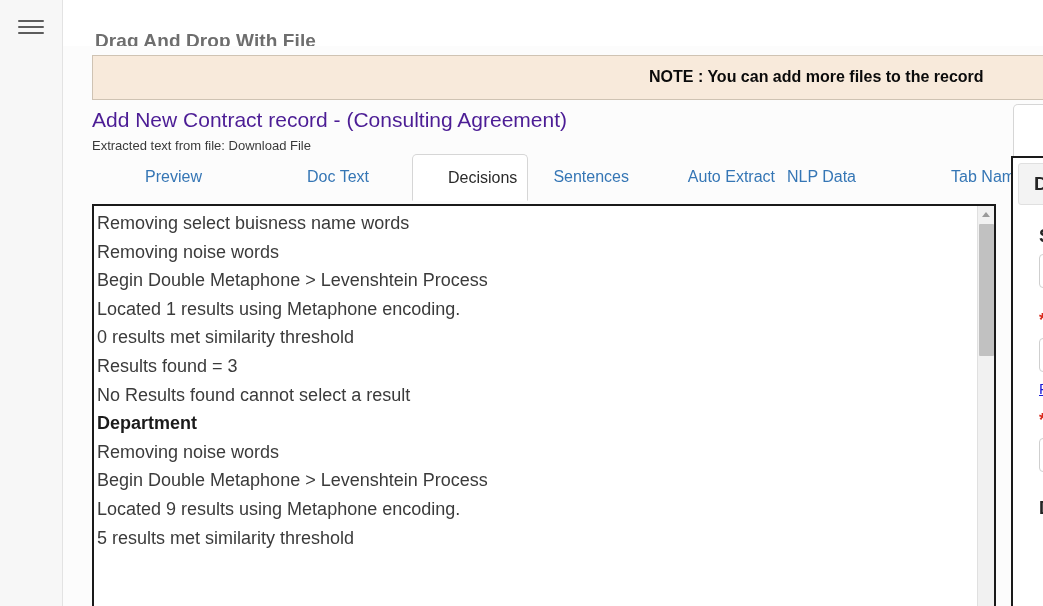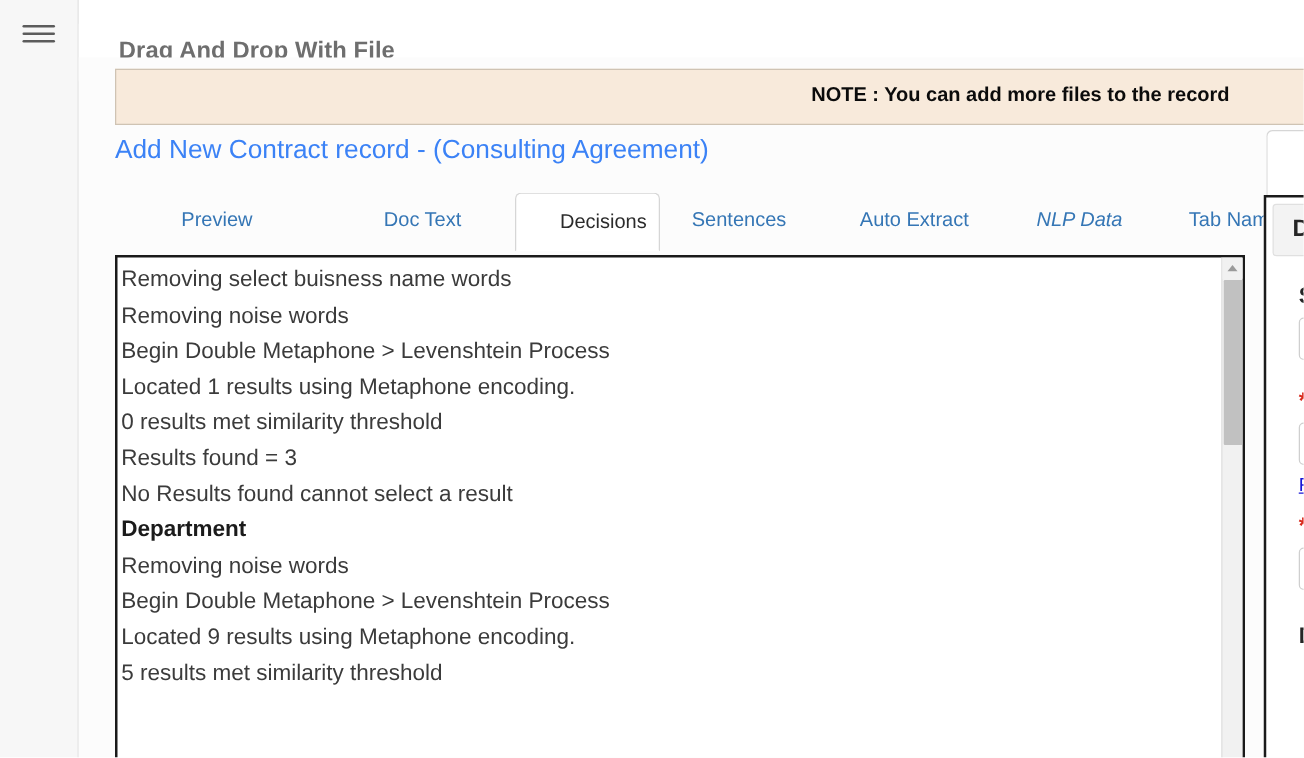--- a/index.html
+++ b/index.html
@@ -86,21 +86,21 @@
     font-weight: bold;
     color: #0b0b0b;
     white-space: nowrap;
   }
 
   
   #record-heading {
     position: absolute;
     left: 29px; top: 62px;
     font-size: 21px;
-    color: #3b82f6;
+    color: #4c1d95;
     white-space: nowrap;
   }
   #extracted-line {
     position: absolute;
     left: 29px; top: 92px;
     font-size: 13px;
     color: #3a3a3a;
     white-space: nowrap;
   }
   #extracted-line .dl {
@@ -272,28 +272,29 @@
   </div>
 
   <div id="content">
 
     <div id="note-banner">
       <div id="note-text">NOTE : You can add more files to the record</div>
     </div>
 
     <div id="record-heading">Add New Contract record - (Consulting Agreement)</div>
 
+    <div id="extracted-line"><span>Extracted text from file: </span><span class="dl">Download File</span></div>
 
     <div id="tabs">
         <div class="tab" style="left: 14px; width: 110px;"><span>Preview</span></div>
         <div class="tab" style="left: 191px; width: 100px;"><span>Doc Text</span></div>
         <div class="tab active" style="left: 320px; width: 116px;"><span>Decisions</span></div>
         <div class="tab" style="left: 441px; width: 110px;"><span>Sentences</span></div>
         <div class="tab" style="left: 575px; width: 122px;"><span>Auto Extract</span></div>
-        <div class="tab" style="left: 712px; width: 108px; font-style: italic;"><span>NLP Data</span></div>
+        <div class="tab" style="left: 670px; width: 108px;"><span>NLP Data</span></div>
         <div class="tab" style="left: 838px; width: 108px;"><span>Tab Name</span></div>
       </div>
 
     <div id="decisions-panel">
       <div id="decisions-list">
           <div class="dec-line">Removing select buisness name words</div>
           <div class="dec-line">Removing noise words</div>
           <div class="dec-line">Begin Double Metaphone &gt; Levenshtein Process</div>
           <div class="dec-line">Located 1 results using Metaphone encoding.</div>
           <div class="dec-line">0 results met similarity threshold</div>

